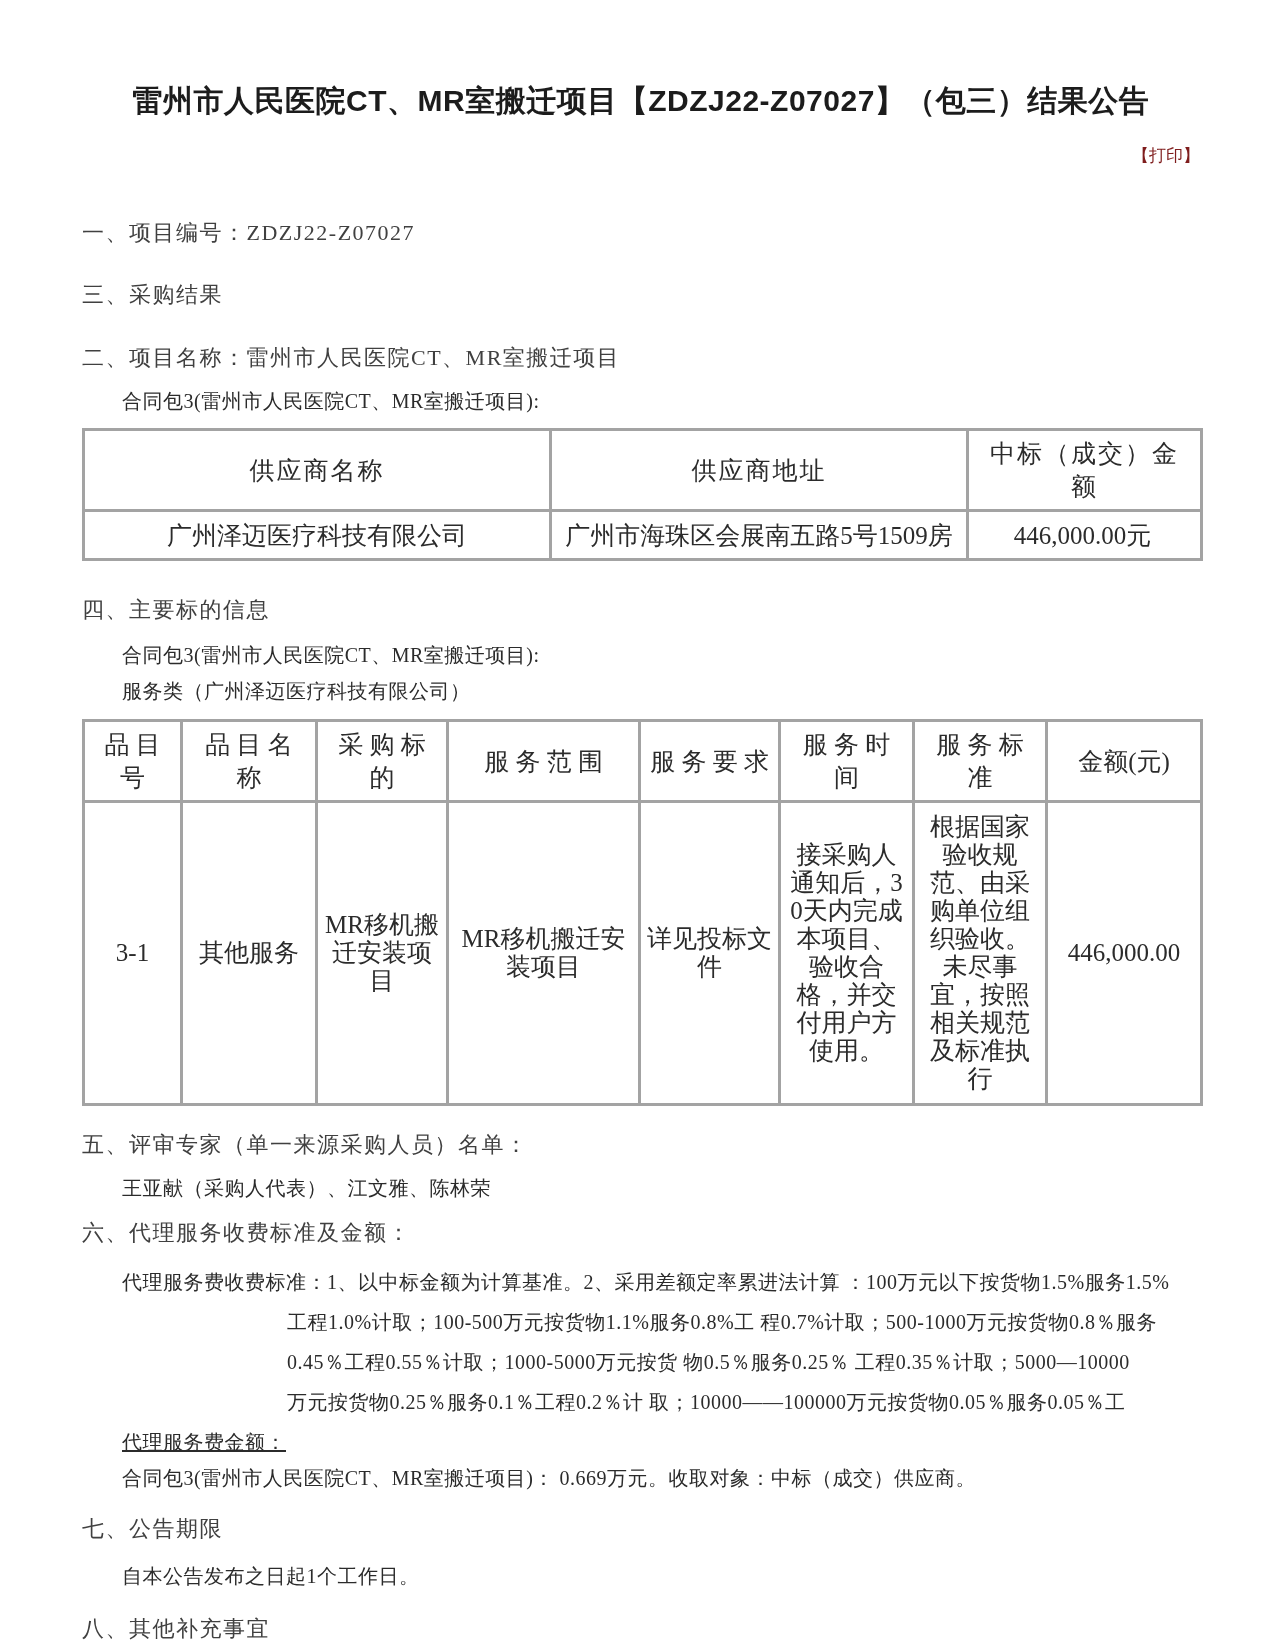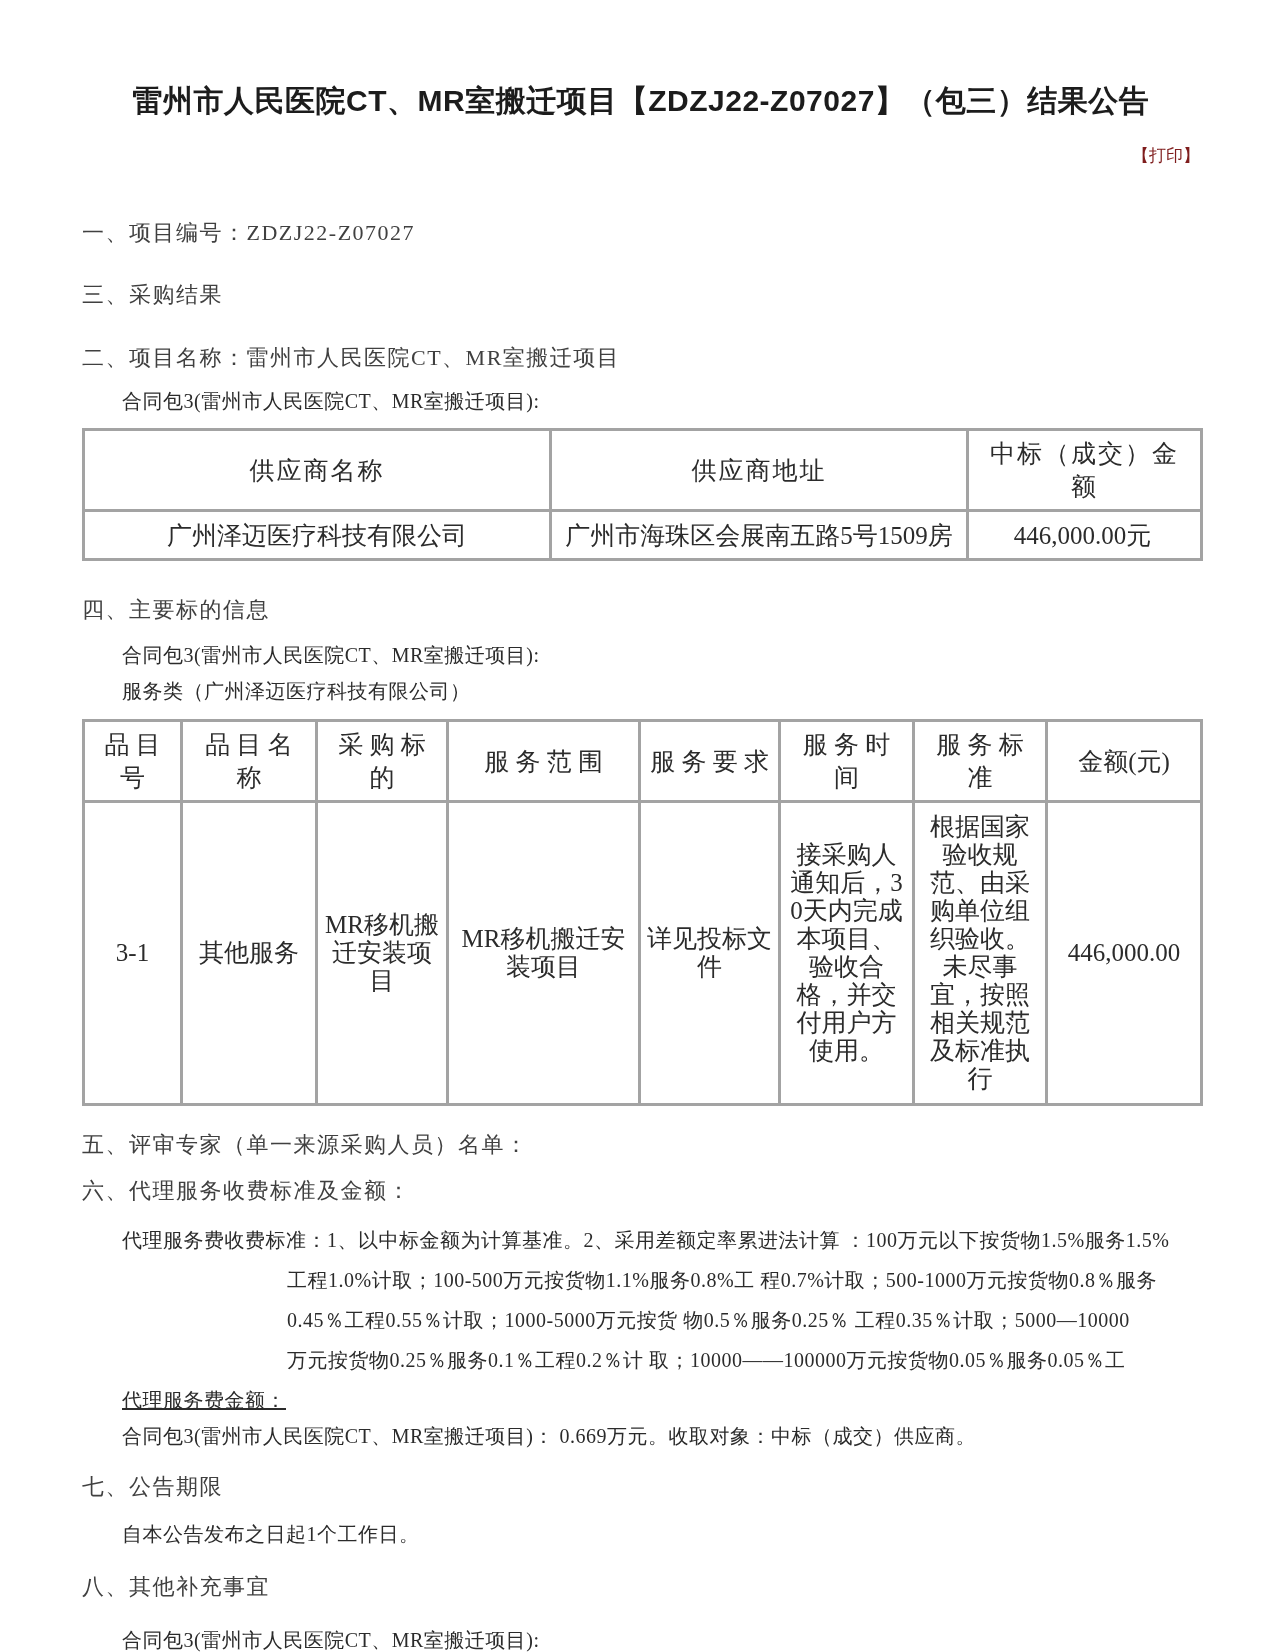--- a/index.html
+++ b/index.html
@@ -158,20 +158,21 @@
         <td>MR移机搬迁安装项目</td>
         <td>详见投标文件</td>
         <td>接采购人通知后，30天内完成本项目、验收合格，并交付用户方使用。</td>
         <td>根据国家验收规范、由采购单位组织验收。未尽事宜，按照相关规范及标准执行</td>
         <td class="amount-cell">446,000.00</td>
       </tr>
     </tbody>
   </table>
 
   <div class="sec-heading mt-s5">五、评审专家（单一来源采购人员）名单：</div>
+  <div class="body-line mt-names">王亚献（采购人代表）、江文雅、陈林荣</div>
 
   <div class="sec-heading mt-s6">六、代理服务收费标准及金额：</div>
   <div class="fee-standard mt-para">
     <div class="fee-line">代理服务费收费标准：1、以中标金额为计算基准。2、采用差额定率累进法计算 ：100万元以下按货物1.5%服务1.5%</div>
     <div class="fee-line cont">工程1.0%计取；100-500万元按货物1.1%服务0.8%工 程0.7%计取；500-1000万元按货物0.8％服务</div>
     <div class="fee-line cont">0.45％工程0.55％计取；1000-5000万元按货 物0.5％服务0.25％ 工程0.35％计取；5000—10000</div>
     <div class="fee-line cont">万元按货物0.25％服务0.1％工程0.2％计 取；10000——100000万元按货物0.05％服务0.05％工</div>
   </div>
   <div class="body-line mt-feelabel">代理服务费金额：</div>
   <div class="body-line mt-feeamount">合同包3(雷州市人民医院CT、MR室搬迁项目)： 0.669万元。收取对象：中标（成交）供应商。</div>

